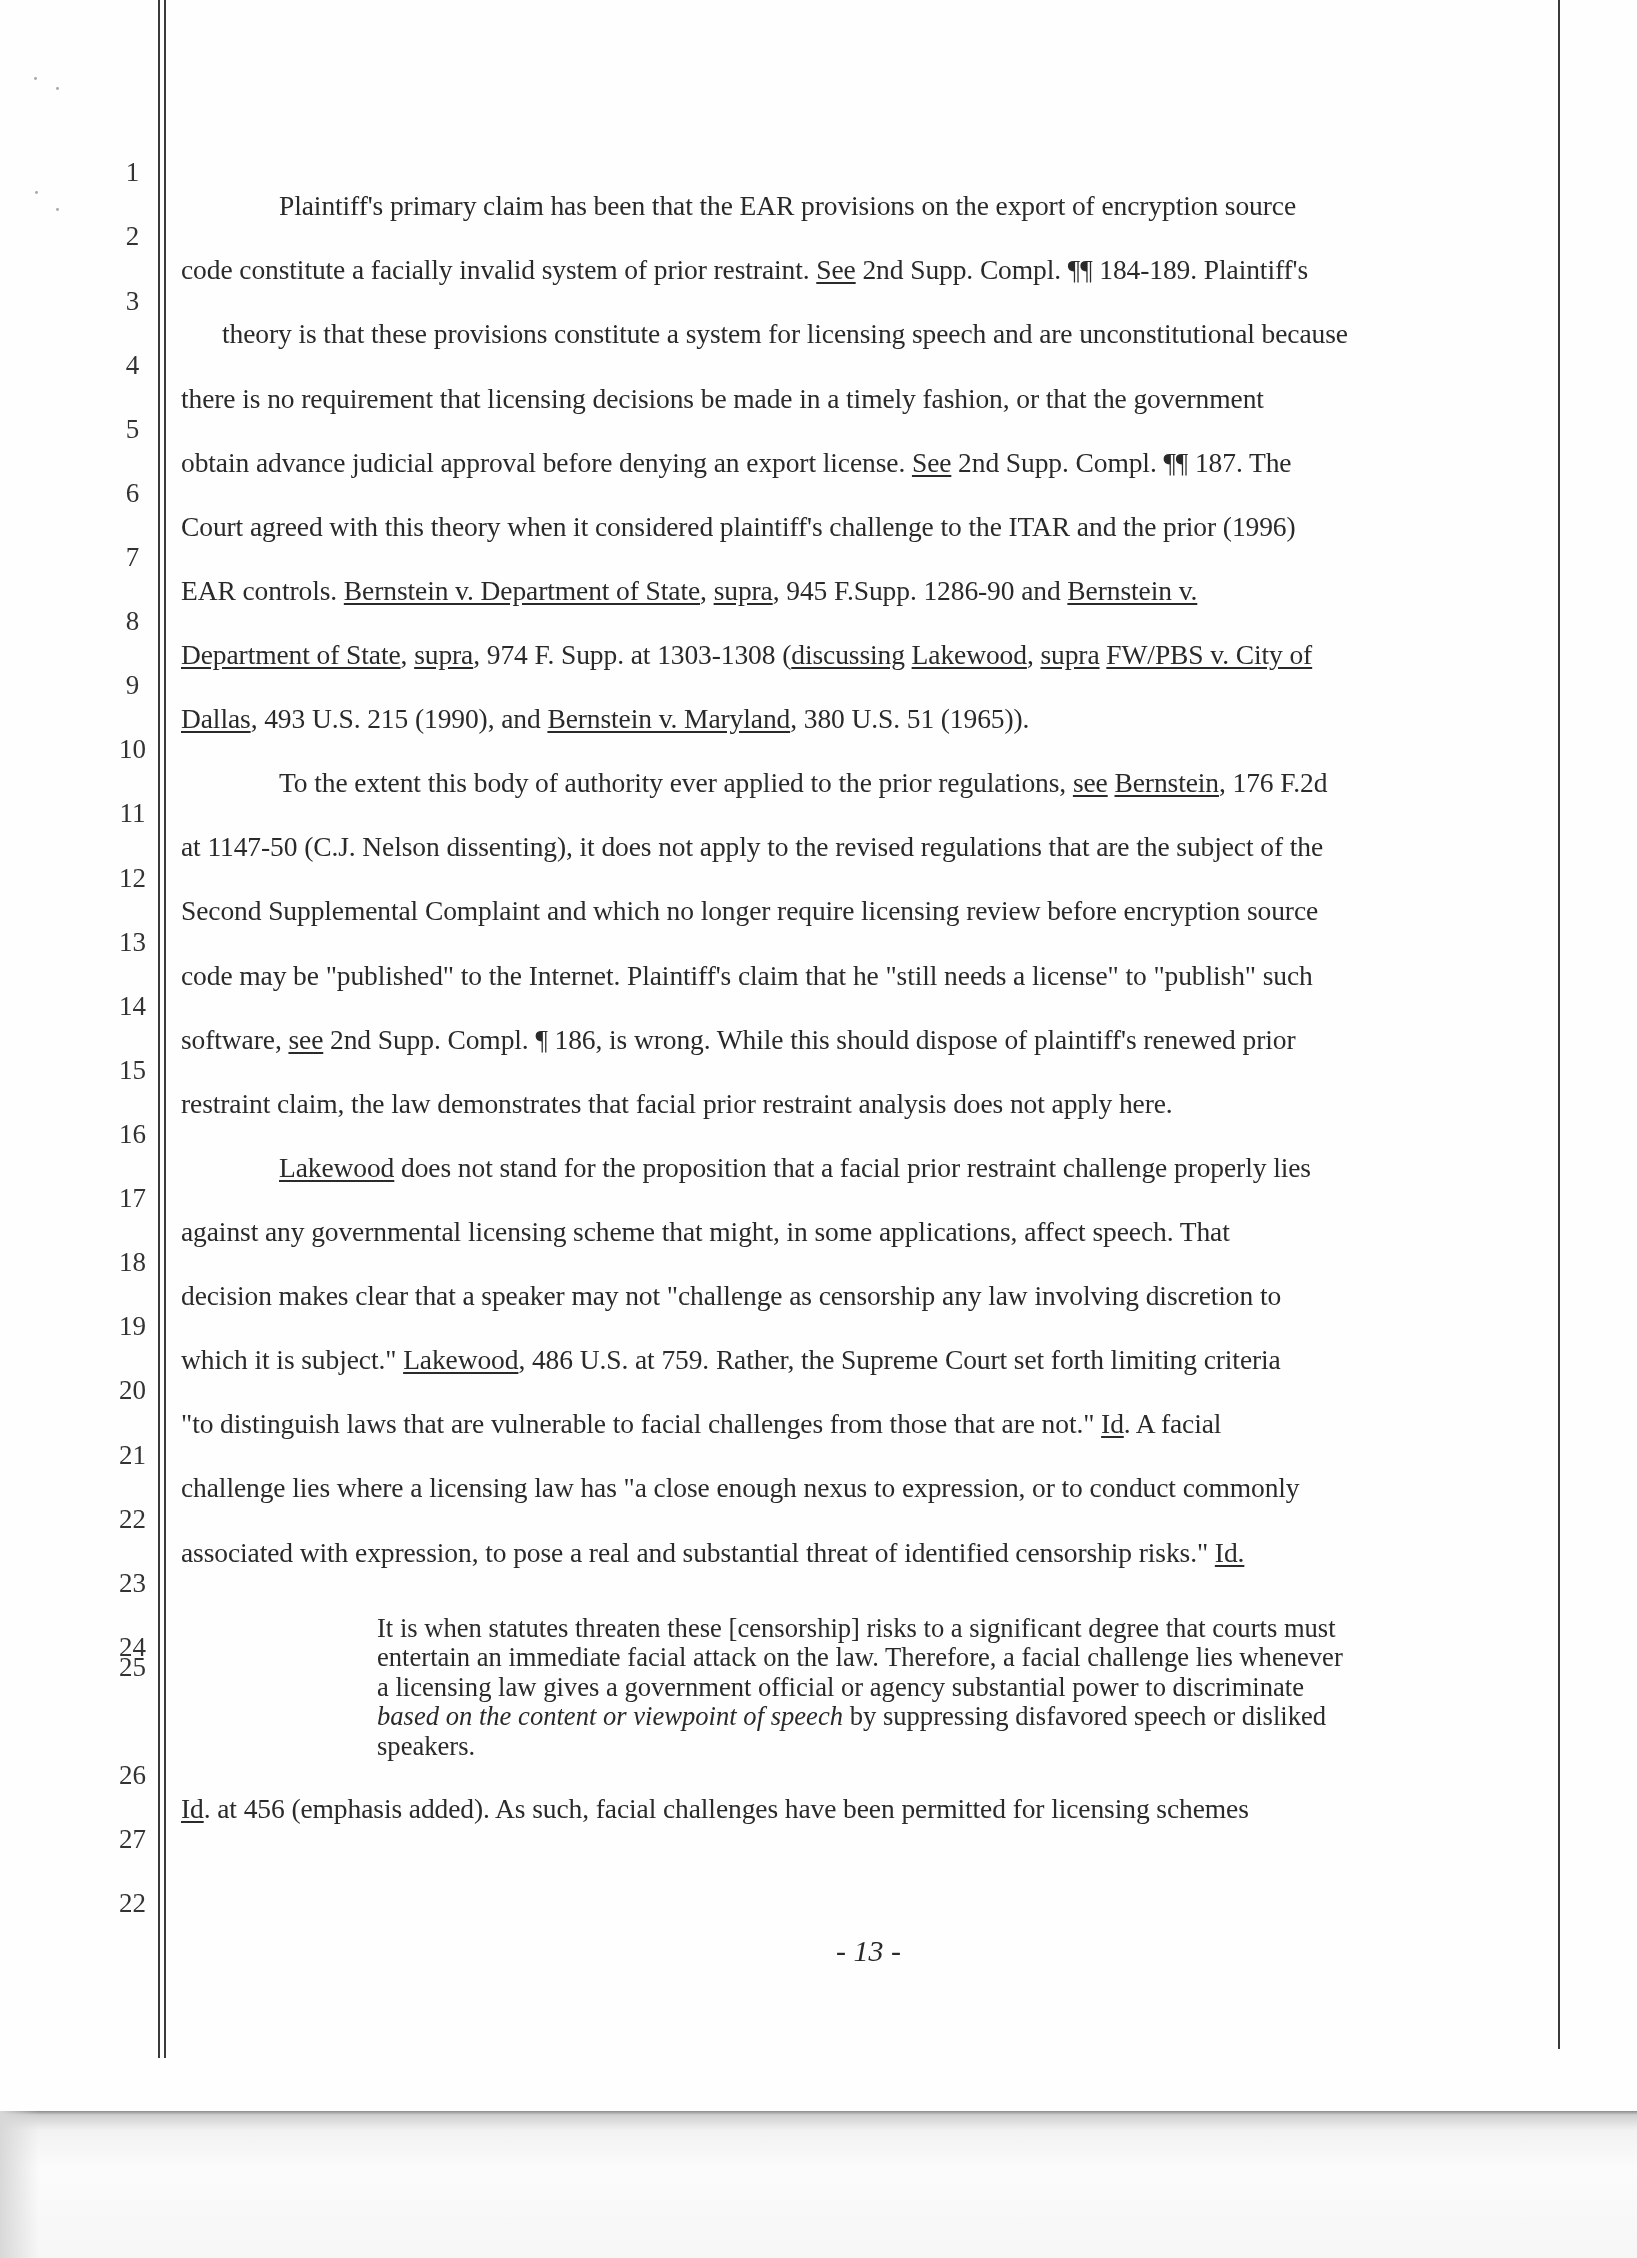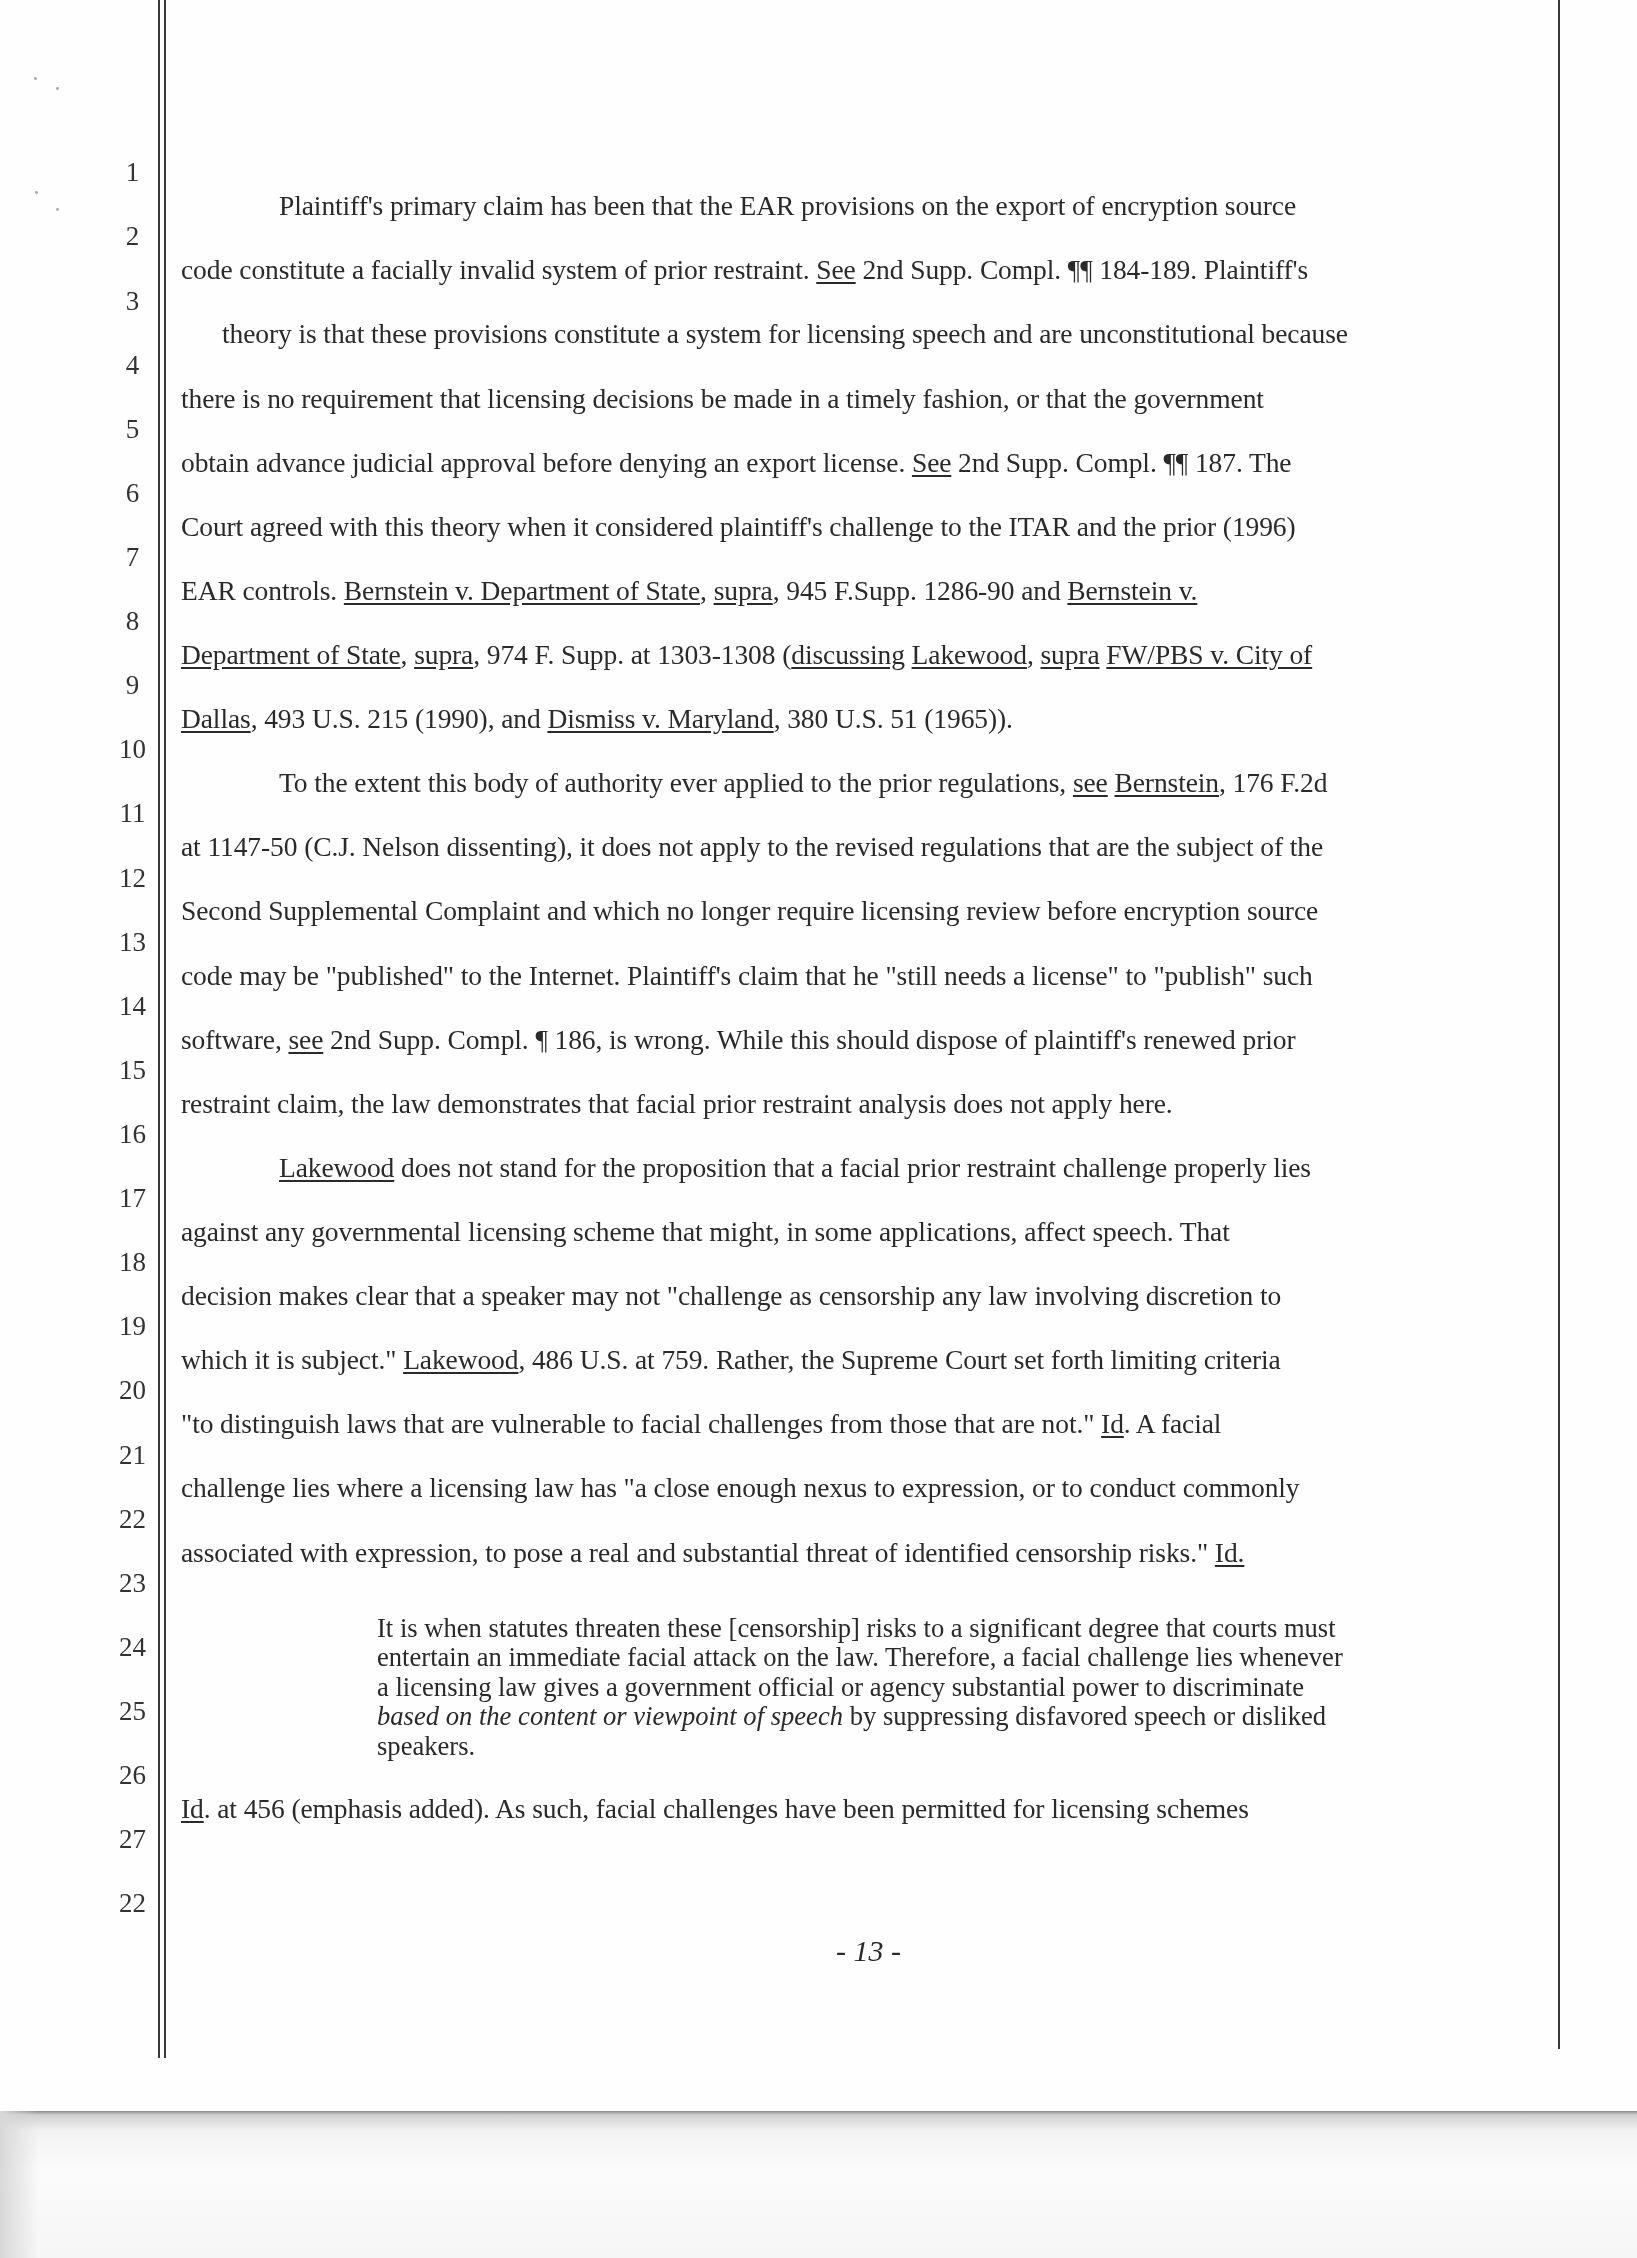--- a/index.html
+++ b/index.html
@@ -59,37 +59,37 @@
       <span class="line-num" style="top: 1055px;">15</span>
       <span class="line-num" style="top: 1119px;">16</span>
       <span class="line-num" style="top: 1183px;">17</span>
       <span class="line-num" style="top: 1247px;">18</span>
       <span class="line-num" style="top: 1311px;">19</span>
       <span class="line-num" style="top: 1375px;">20</span>
       <span class="line-num" style="top: 1440px;">21</span>
       <span class="line-num" style="top: 1504px;">22</span>
       <span class="line-num" style="top: 1568px;">23</span>
       <span class="line-num" style="top: 1632px;">24</span>
-      <span class="line-num" style="top: 1696px;">25</span>
+      <span class="line-num" style="top: 1652px;">25</span>
       <span class="line-num" style="top: 1760px;">26</span>
       <span class="line-num" style="top: 1824px;">27</span>
       <span class="line-num" style="top: 1888px;">22</span>
     </div>
 
 
   <div id="body-lines">
       <div class="bline indent" style="top: 190px;"><span>Plaintiff's primary claim has been that the EAR provisions on the export of encryption source</span></div>
       <div class="bline" style="top: 254px; text-align: right;"><span>code constitute a facially invalid system of prior restraint.  </span><span class="u">See</span><span> 2nd Supp. Compl. ¶¶ 184-189.  Plaintiff's</span></div>
       <div class="bline" style="top: 318px; margin-left: 41px;"><span>theory is that these provisions constitute a system for licensing speech and are unconstitutional because</span></div>
       <div class="bline" style="top: 383px;"><span>there is no requirement that licensing decisions be made in a timely fashion, or that the government</span></div>
       <div class="bline" style="top: 447px;"><span>obtain advance judicial approval before denying an export license.  </span><span class="u">See</span><span> 2nd Supp. Compl. ¶¶ 187.  The</span></div>
       <div class="bline" style="top: 511px;"><span>Court agreed with this theory when it considered plaintiff's challenge to the ITAR and the prior (1996)</span></div>
       <div class="bline" style="top: 575px;"><span>EAR controls.  </span><span class="u">Bernstein v. Department of State</span><span>, </span><span class="u">supra</span><span>, 945 F.Supp. 1286-90 and </span><span class="u">Bernstein v.</span></div>
       <div class="bline" style="top: 639px;"><span class="u">Department of State</span><span>, </span><span class="u">supra</span><span>, 974 F. Supp. at 1303-1308 (</span><span class="u">discussing</span><span> </span><span class="u">Lakewood</span><span>, </span><span class="u">supra</span><span> </span><span class="u">FW/PBS v. City of</span></div>
-      <div class="bline" style="top: 703px;"><span class="u">Dallas</span><span>, 493 U.S. 215 (1990), and </span><span class="u">Dismiss v. Maryland</span><span>, 380 U.S. 51 (1965)).</span></div>
+      <div class="bline" style="top: 703px;"><span class="u">Dallas</span><span>, 493 U.S. 215 (1990), and </span><span class="u">Bernstein v. Maryland</span><span>, 380 U.S. 51 (1965)).</span></div>
       <div class="bline indent" style="top: 767px;"><span>To the extent this body of authority ever applied to the prior regulations, </span><span class="u">see</span><span> </span><span class="u">Bernstein</span><span>, 176 F.2d</span></div>
       <div class="bline" style="top: 831px;"><span>at 1147-50 (C.J. Nelson dissenting), it does not apply to the revised regulations that are the subject of the</span></div>
       <div class="bline" style="top: 895px;"><span>Second Supplemental Complaint and which no longer require licensing review before encryption source</span></div>
       <div class="bline" style="top: 960px;"><span>code may be "published" to the Internet.  Plaintiff's claim that he "still needs a license" to "publish" such</span></div>
       <div class="bline" style="top: 1024px;"><span>software, </span><span class="u">see</span><span> 2nd Supp. Compl. ¶ 186, is wrong.  While this should dispose of plaintiff's renewed prior</span></div>
       <div class="bline" style="top: 1088px;"><span>restraint claim, the law demonstrates that facial prior restraint analysis does not apply here.</span></div>
       <div class="bline indent" style="top: 1152px;"><span class="u">Lakewood</span><span> does not stand for the proposition that a facial prior restraint challenge properly lies</span></div>
       <div class="bline" style="top: 1216px;"><span>against any governmental licensing scheme that might, in some applications, affect speech.  That</span></div>
       <div class="bline" style="top: 1280px;"><span>decision makes clear that a speaker may not "challenge as censorship any law involving discretion to</span></div>
       <div class="bline" style="top: 1344px;"><span>which it is subject."  </span><span class="u">Lakewood</span><span>, 486 U.S. at 759.  Rather, the Supreme Court set forth limiting criteria</span></div>

